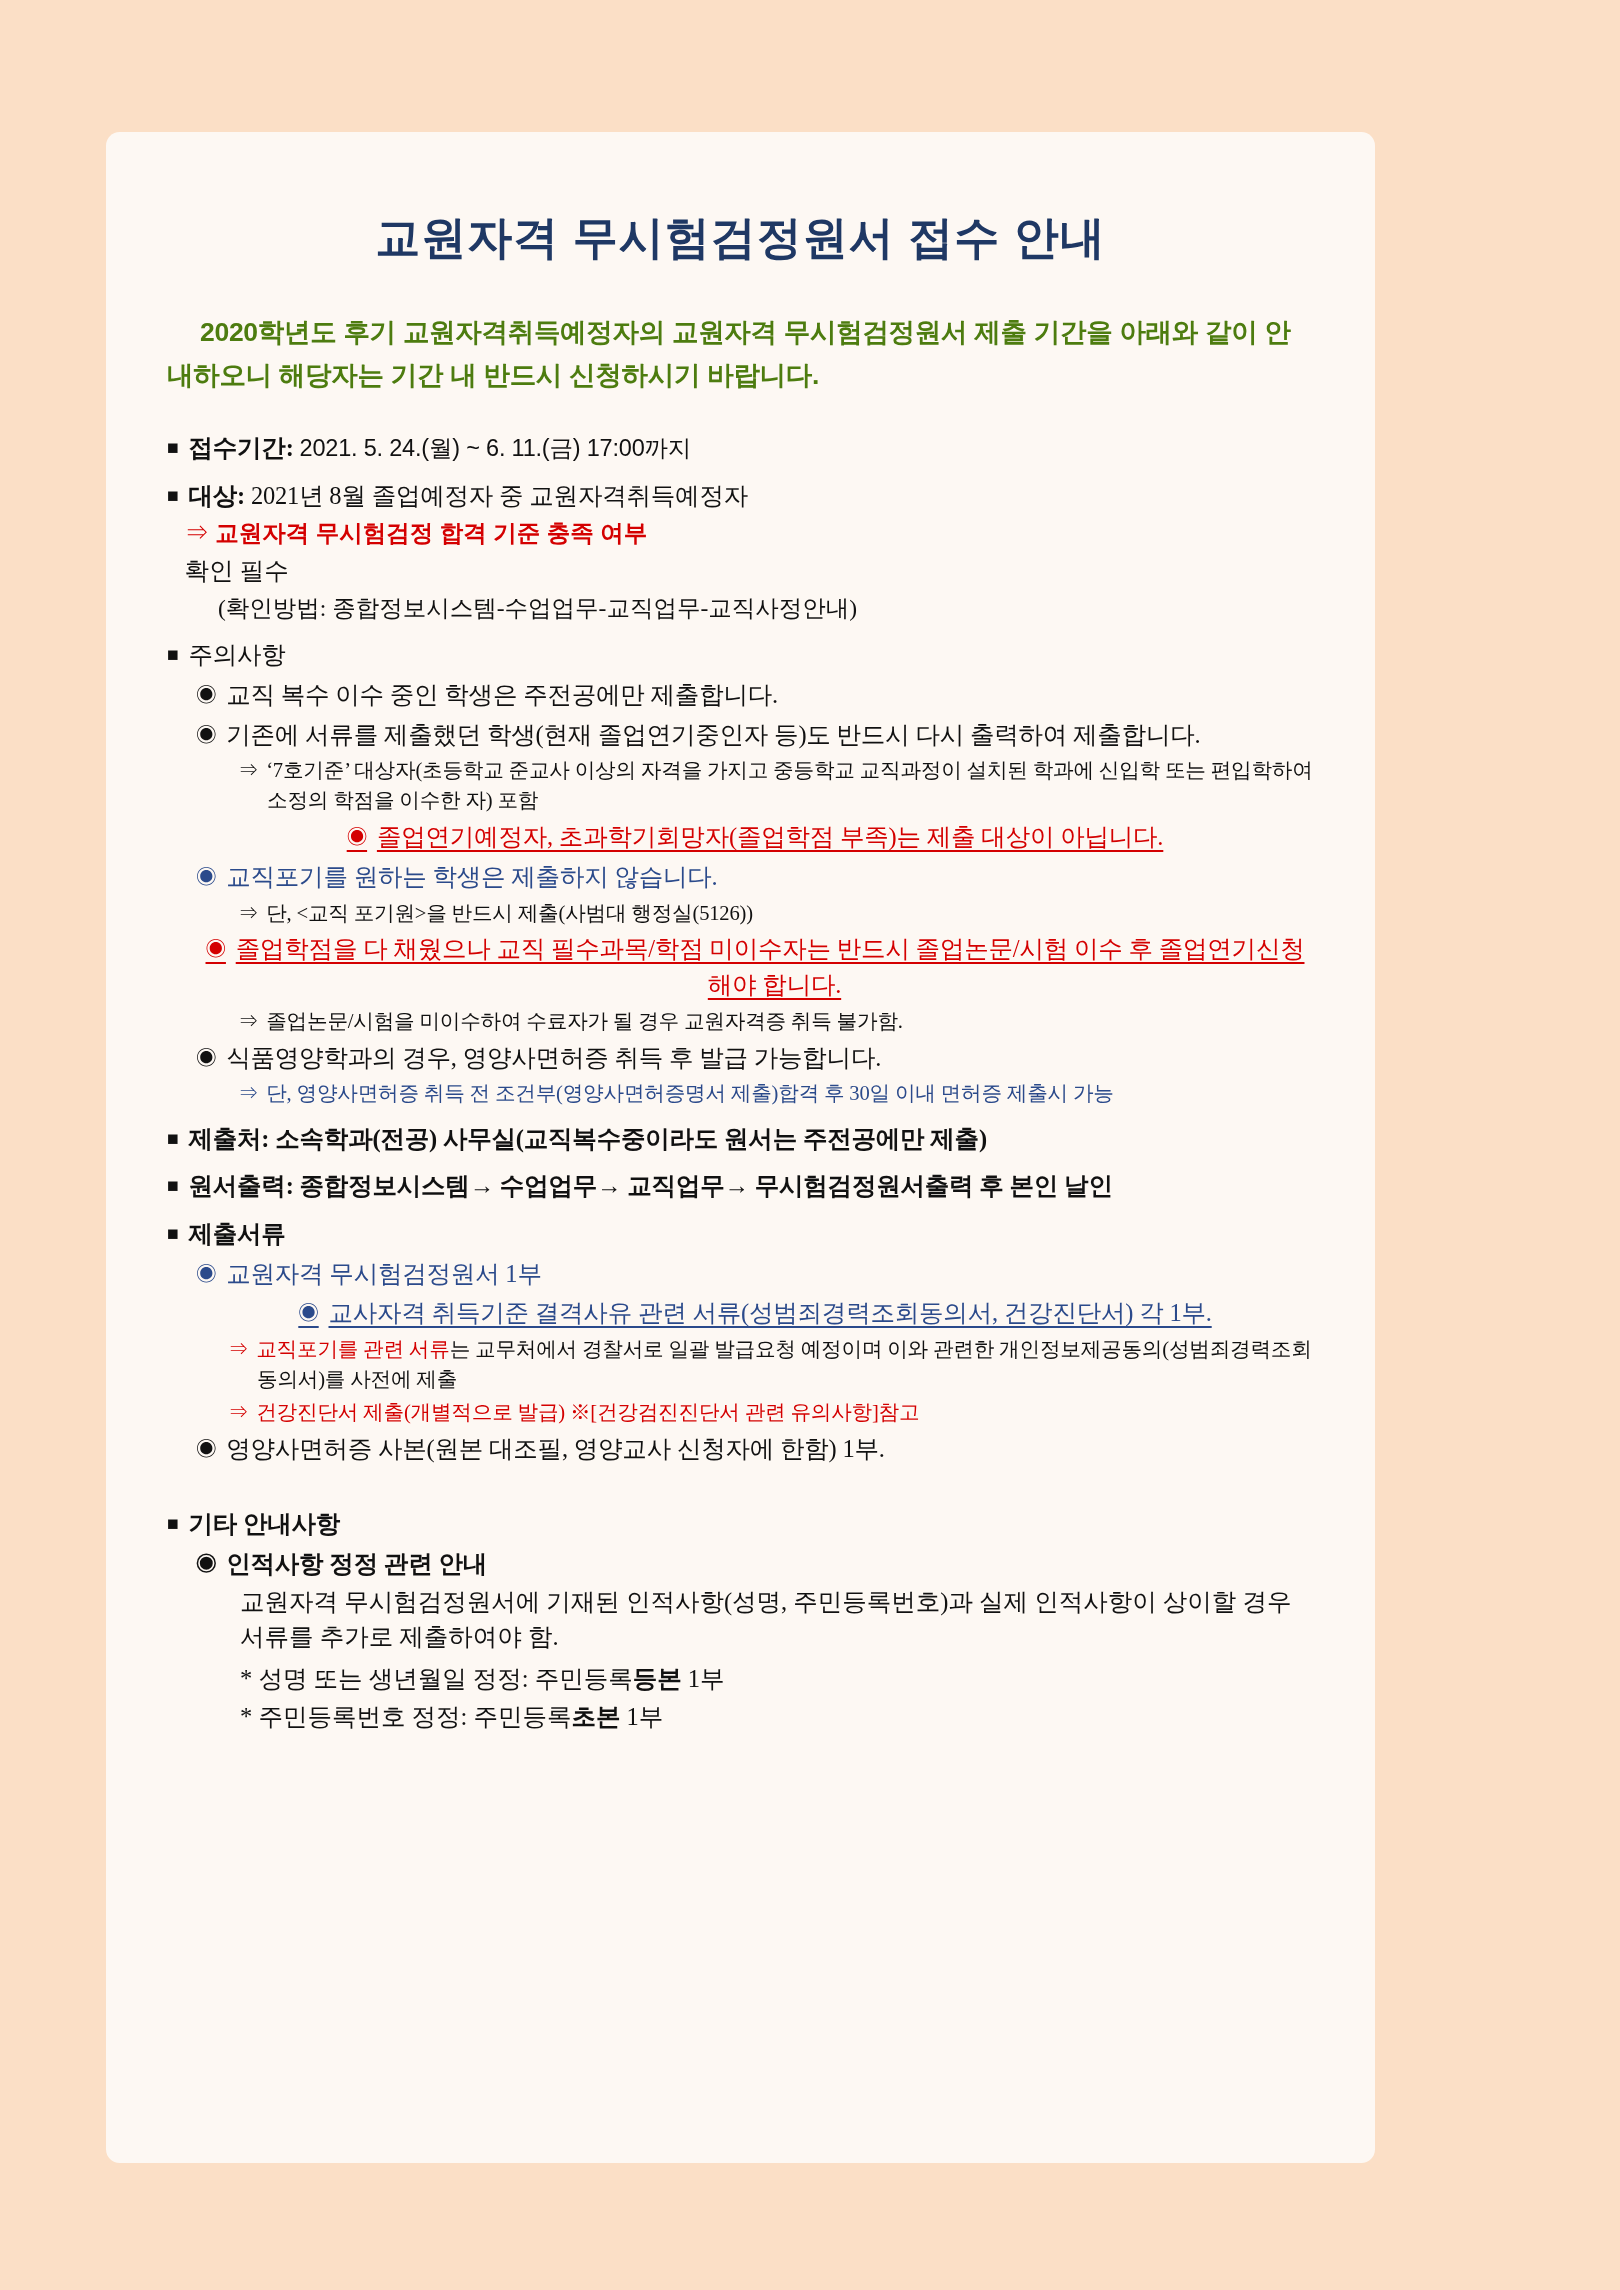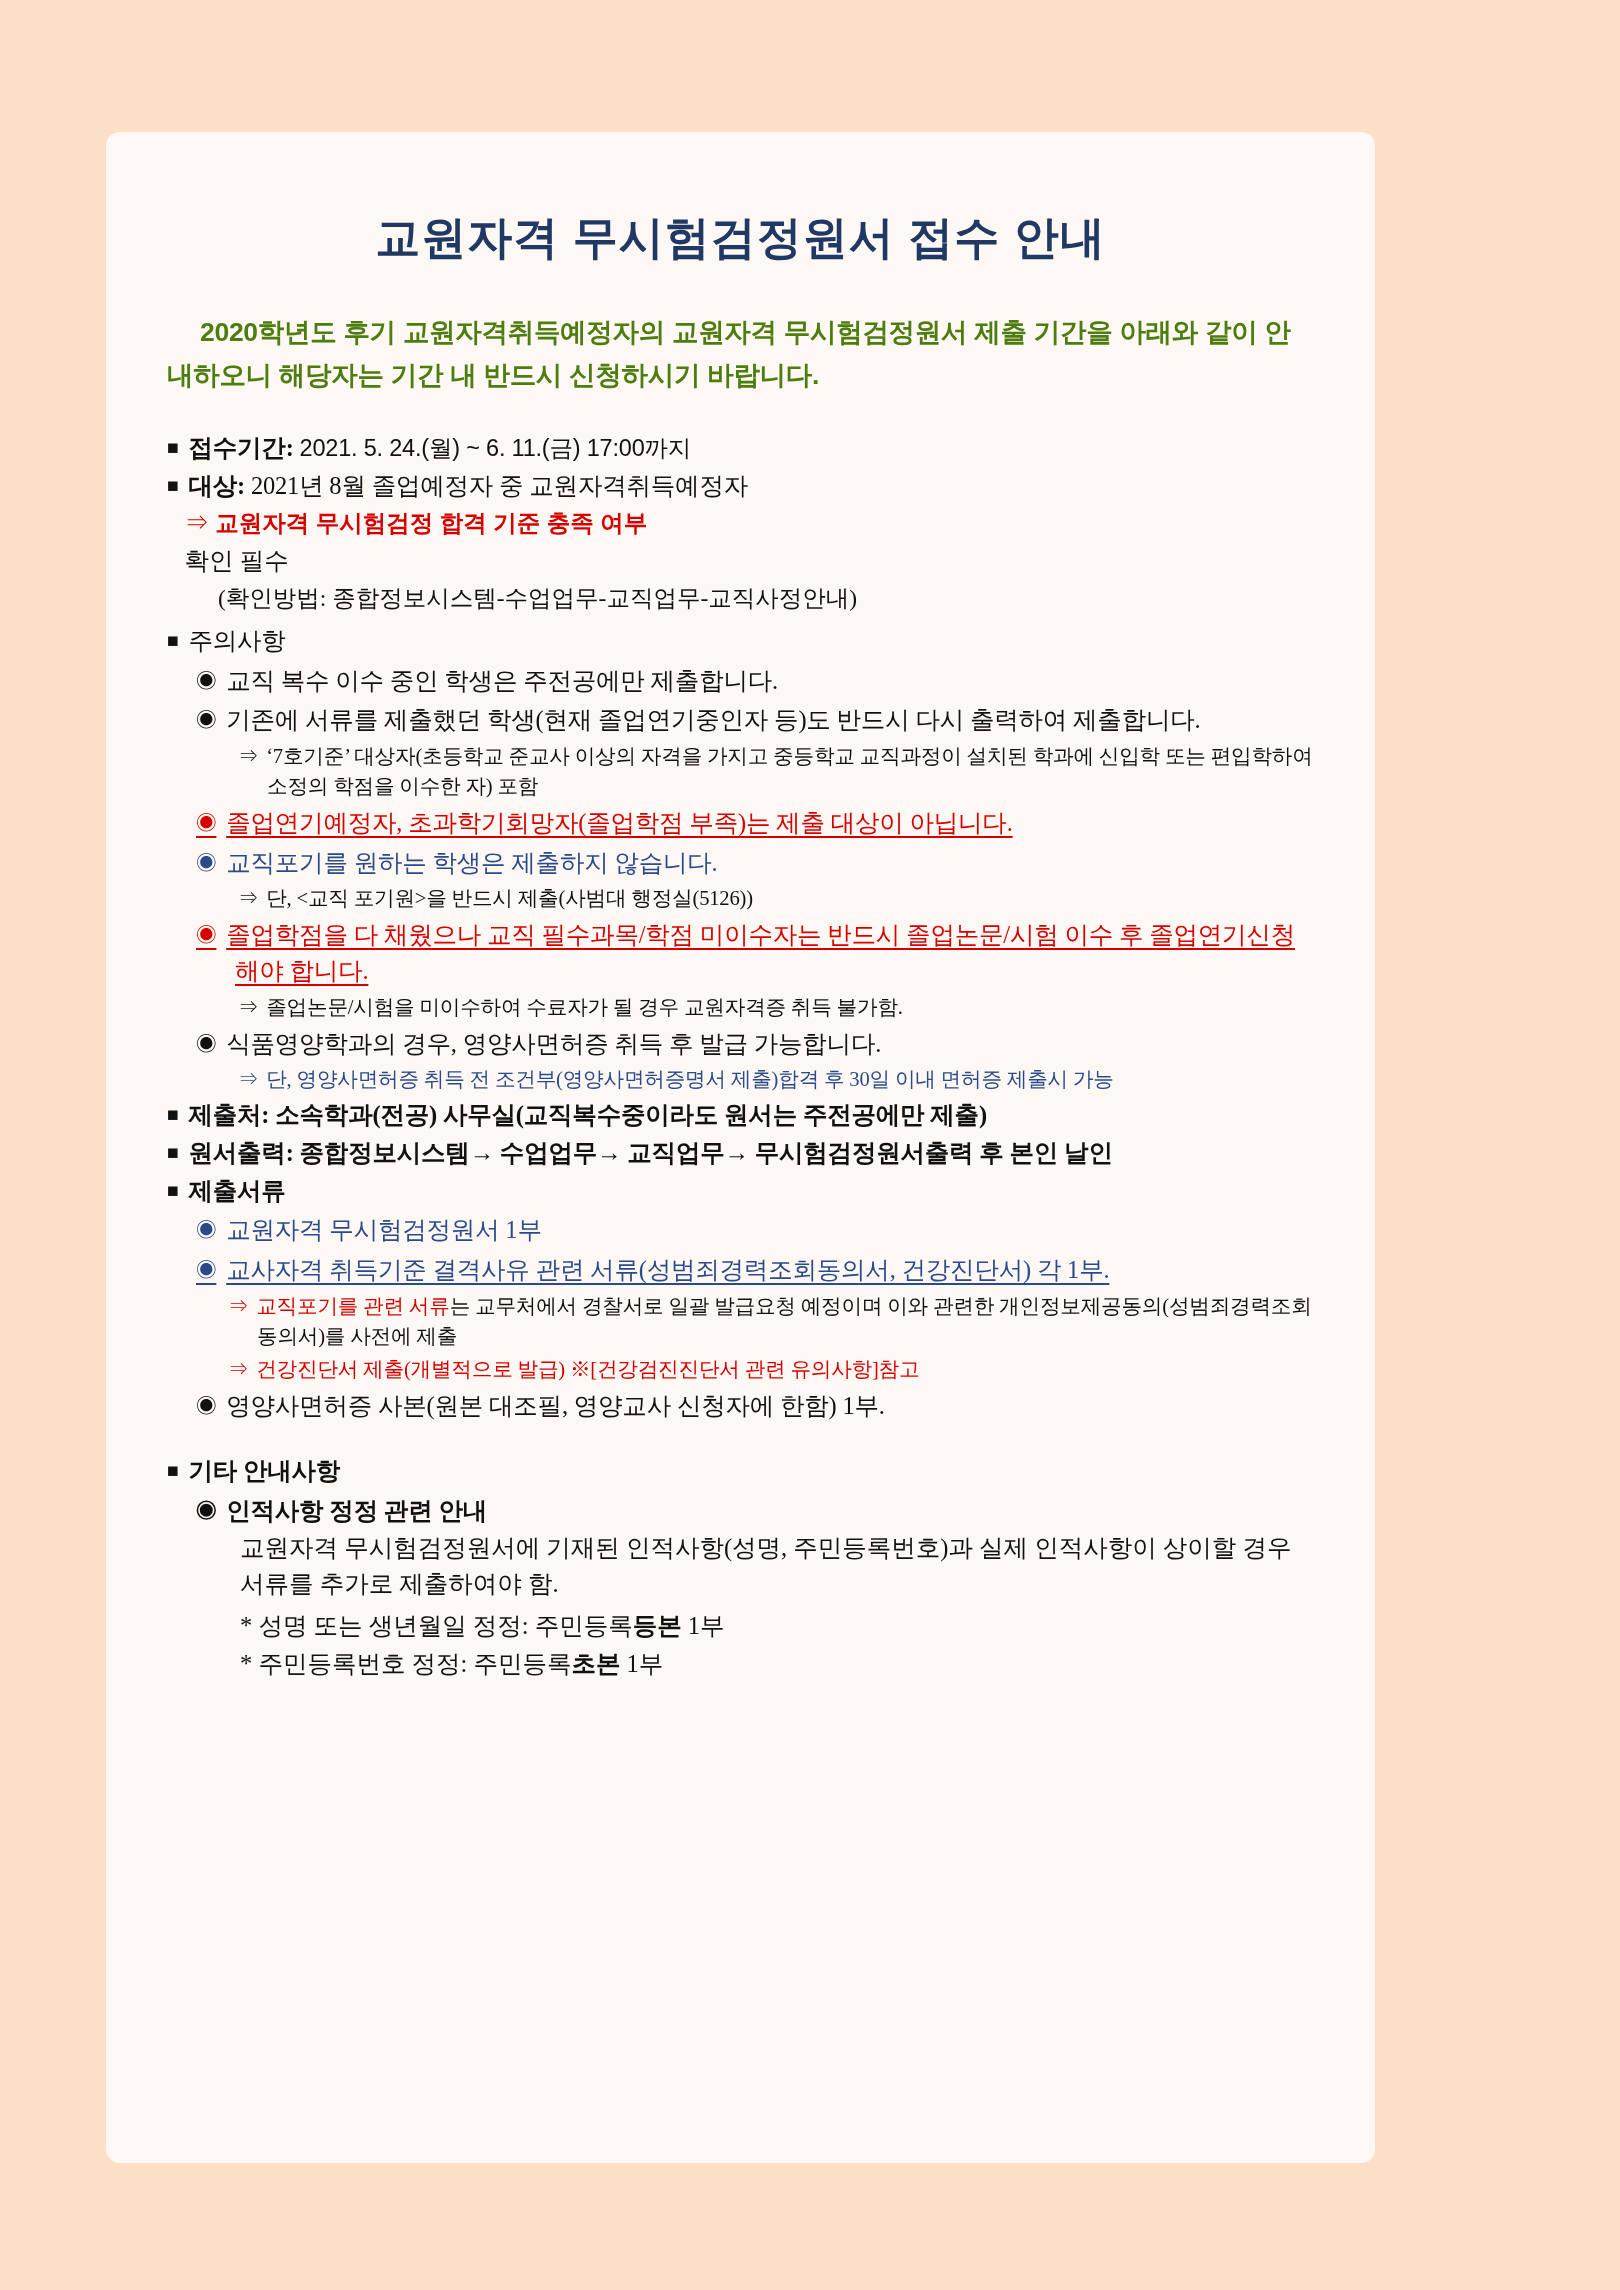--- a/index.html
+++ b/index.html
@@ -44,21 +44,21 @@
     letter-spacing: -0.3px;
   }
   .blk {
     font-size: 24.5px;
     line-height: 1.46;
     color: #111;
     font-family: "Liberation Serif", serif;
   }
   
   .l1 {
-    margin: 2px 0 2px 0;
+    margin: 12px 0 2px 0;
     padding-left: 0;
     font-size: 24.5px;
     font-weight: bold;
     letter-spacing: -0.2px;
   }
   .l1 .mk { margin-right: 9.8px; font-size: 19.6px; vertical-align: 2px; }
   .l2 {
     margin: 3.9px 0 2px 29px;
     font-size: 24.5px;
     letter-spacing: -0.2px;
@@ -85,21 +85,21 @@
   .hang {
     padding-left: 39px;
     text-indent: -39px;
   }
   .hang3 {
     padding-left: 29px;
     text-indent: -29px;
   }
   .red { color: #d40000; }
   .blue2 { color: #2b4a8b; }
-  .ul { text-decoration: underline; text-underline-offset: 4.9px; }
+  .ul { text-decoration: underline; text-underline-offset: 4.9px; text-align: center; }
   .bold { font-weight: bold; }
   .sans { font-family: "Liberation Sans", sans-serif; }
   .gap { height: 25.5px; }
 </style>
 </head>
 <body>
 
 <div class="page">
 
   <div class="doc-title">교원자격 무시험검정원서 접수 안내</div>

